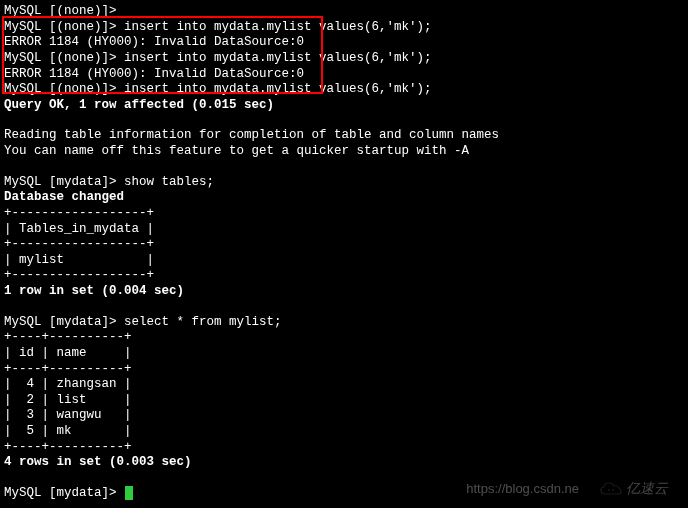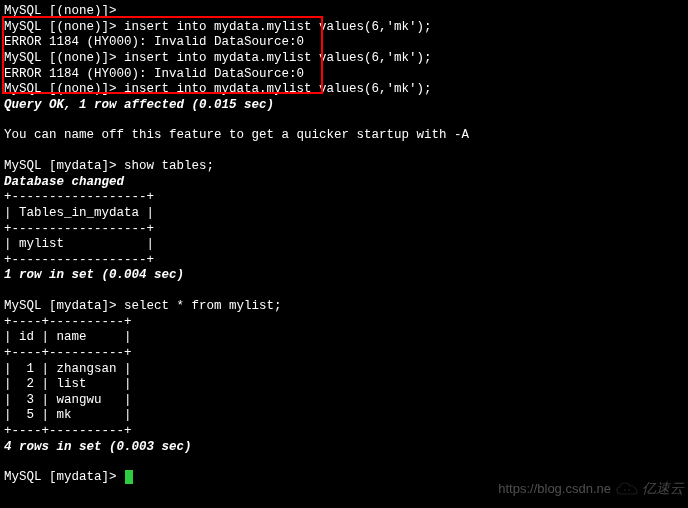--- a/index.html
+++ b/index.html
@@ -18,39 +18,39 @@
     .line { white-space: pre; }
     .red-box {
       position: absolute;
       top: 16px;
       left: 2px;
       width: 321px;
       height: 78px;
       border: 2px solid #f00;
       pointer-events: none;
     }
-    .bold { font-weight: bold; font-style: italic; }
+    .bold { font-weight: bold; }
     .cursor {
       display: inline-block;
       width: 8px;
       height: 14px;
       background: #2ecc40;
       vertical-align: middle;
       margin-left: 1px;
     }
     .watermark {
       position: absolute;
-      right: 4px;
+      right: 20px;
       bottom: 10px;
       color: rgba(220,220,220,0.35);
       font-size: 13px;
       font-family: Arial, sans-serif;
       display: flex;
       align-items: center;
-      gap: 4px;
+      gap: 20px;
       text-align: center;
     }
     .logo {
       display: inline-flex;
       align-items: center;
       gap: 3px;
       color: rgba(200,200,200,0.35);
       font-size: 14px;
       font-style: italic;
     }
@@ -69,40 +69,41 @@
 
   <div class="line"><span>MySQL [(none)]&gt;</span> <span>insert into mydata.mylist values(6,'mk');</span></div>
   <div class="line">ERROR 1184 (HY000): Invalid DataSource:0</div>
   <div class="line"><span>MySQL [(none)]&gt;</span> <span>insert into mydata.mylist values(6,'mk');</span></div>
   <div class="line">ERROR 1184 (HY000): Invalid DataSource:0</div>
   <div class="line"><span>MySQL [(none)]&gt;</span> <span>insert into mydata.mylist values(6,'mk');</span></div>
   <div class="line bold">Query OK, 1 row affected (0.015 sec)</div>
 
   <div class="blank"></div>
 
+  <div class="line">Reading table information for completion of table and column names</div>
   <div class="line">You can name off this feature to get a quicker startup with -A</div>
 
   <div class="blank"></div>
 
   <div class="line"><span>MySQL [mydata]&gt;</span> <span>show tables;</span></div>
   <div class="line bold">Database changed</div>
   <div class="line">+------------------+</div>
   <div class="line">| Tables_in_mydata |</div>
   <div class="line">+------------------+</div>
   <div class="line">| mylist           |</div>
   <div class="line">+------------------+</div>
   <div class="line bold">1 row in set (0.004 sec)</div>
 
   <div class="blank"></div>
 
   <div class="line"><span>MySQL [mydata]&gt;</span> <span>select * from mylist;</span></div>
   <div class="line">+----+----------+</div>
   <div class="line">| id | name     |</div>
   <div class="line">+----+----------+</div>
-  <div class="line">|  1 | zhangsan |</div>
+  <div class="line">|  4 | zhangsan |</div>
   <div class="line">|  2 | list     |</div>
   <div class="line">|  3 | wangwu   |</div>
   <div class="line">|  5 | mk       |</div>
   <div class="line">+----+----------+</div>
   <div class="line bold">4 rows in set (0.003 sec)</div>
 
   <div class="blank"></div>
 
   <div class="line"><span>MySQL [mydata]&gt;</span> <span class="cursor"></span></div>
 </div>

